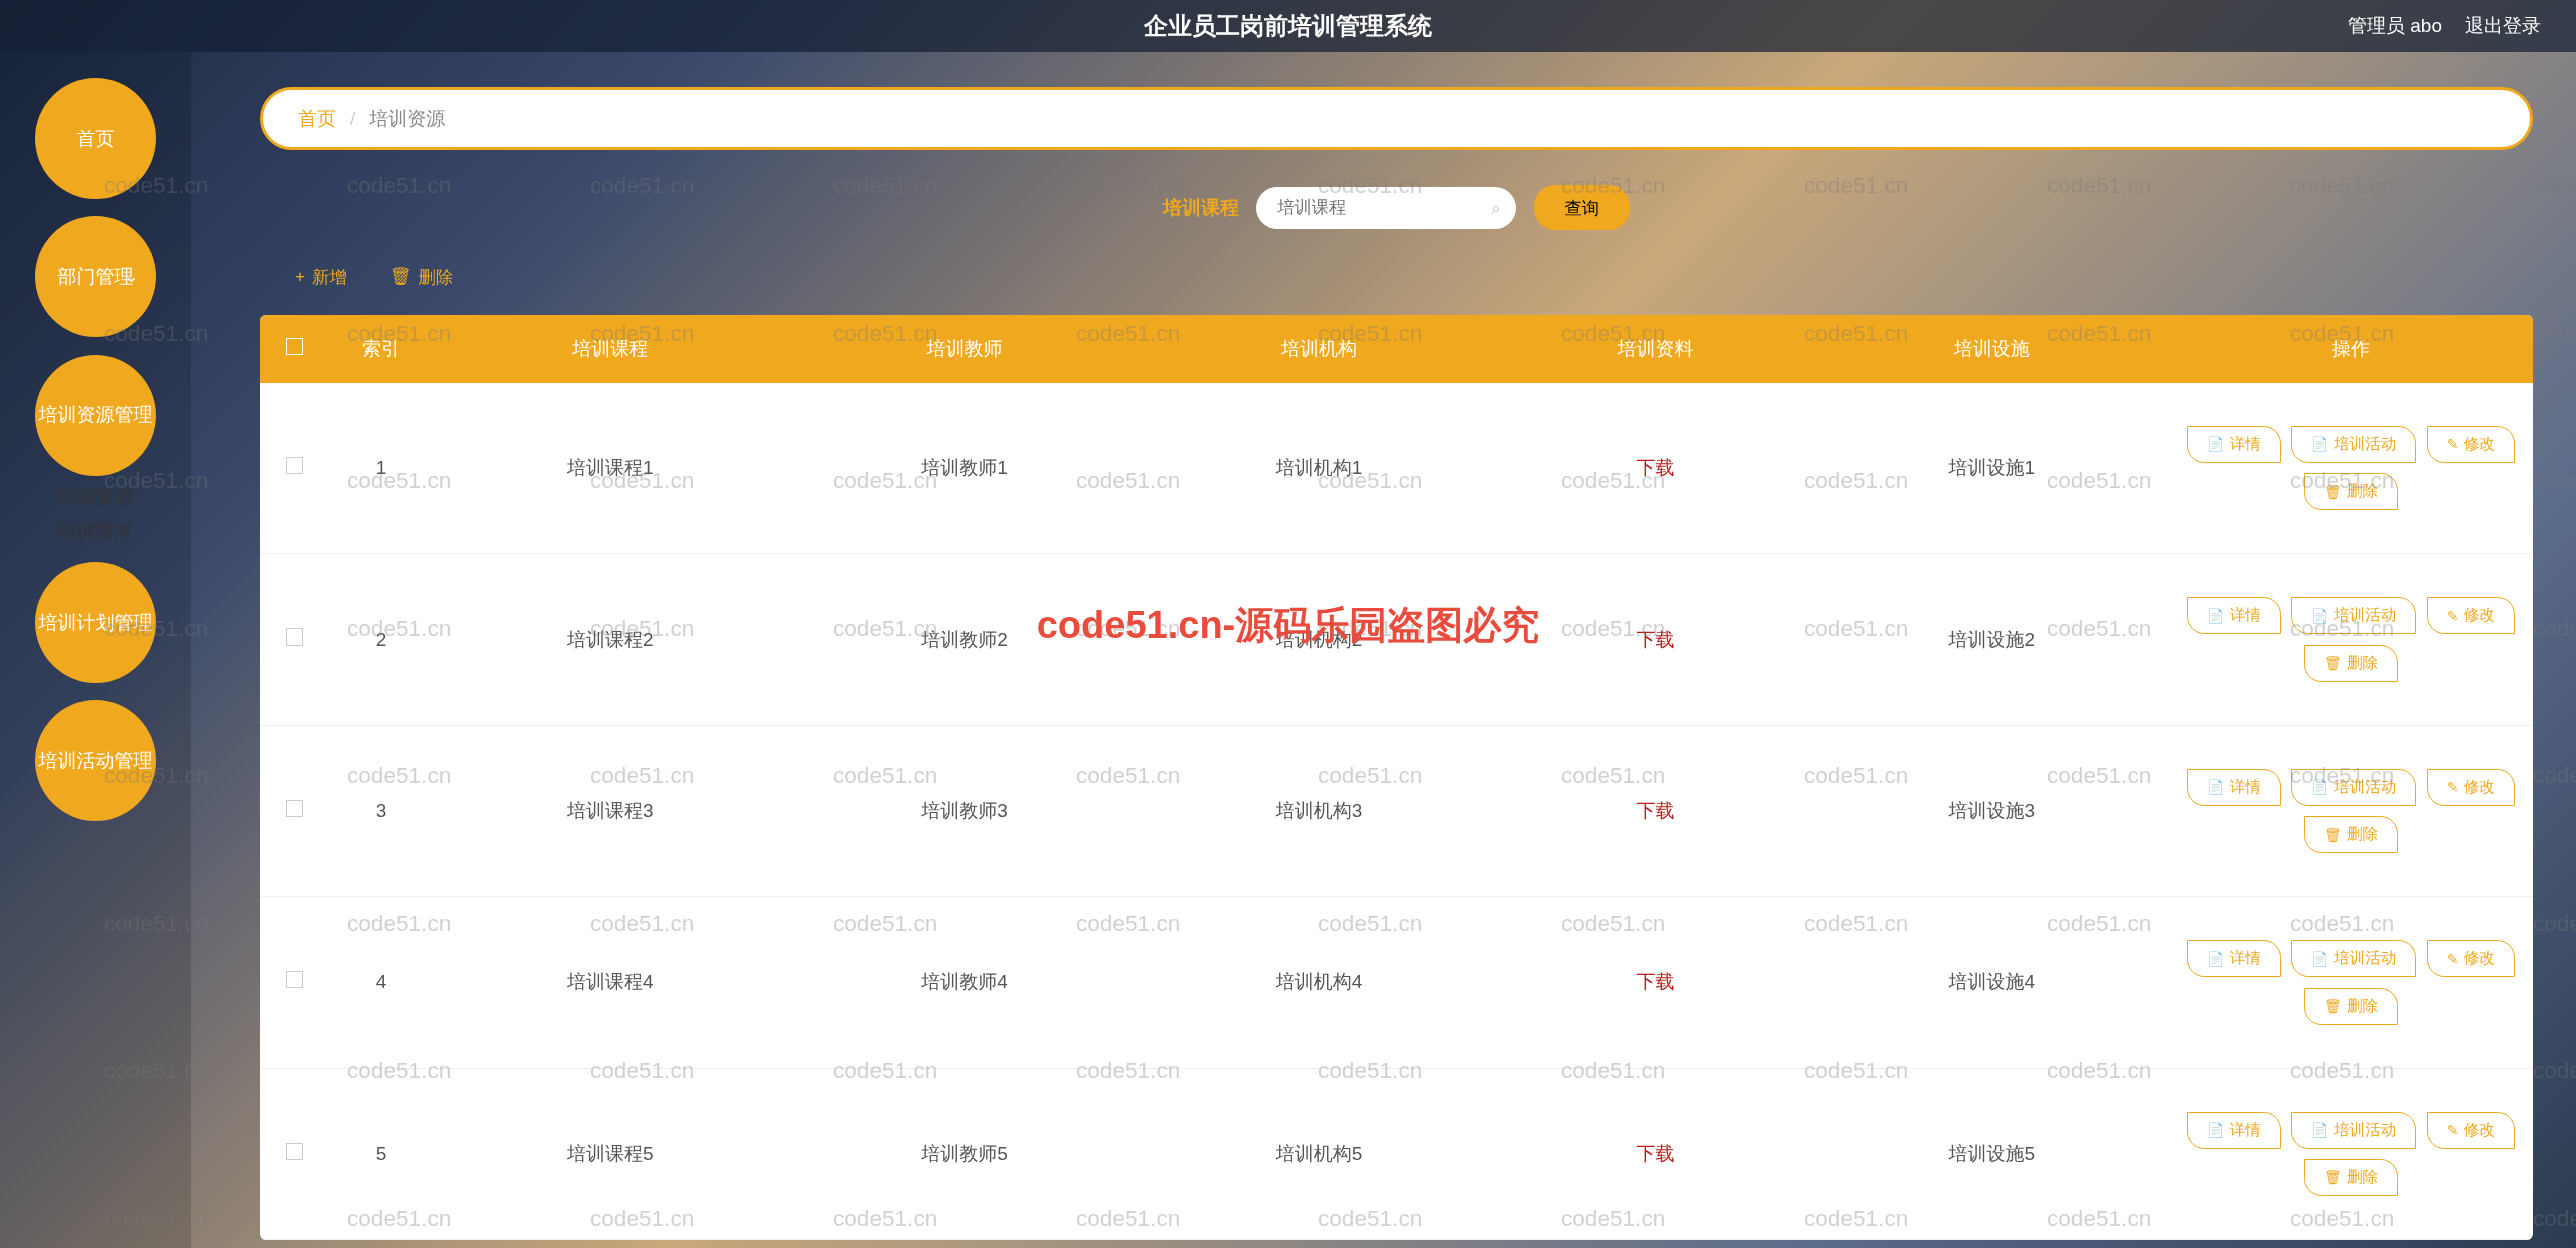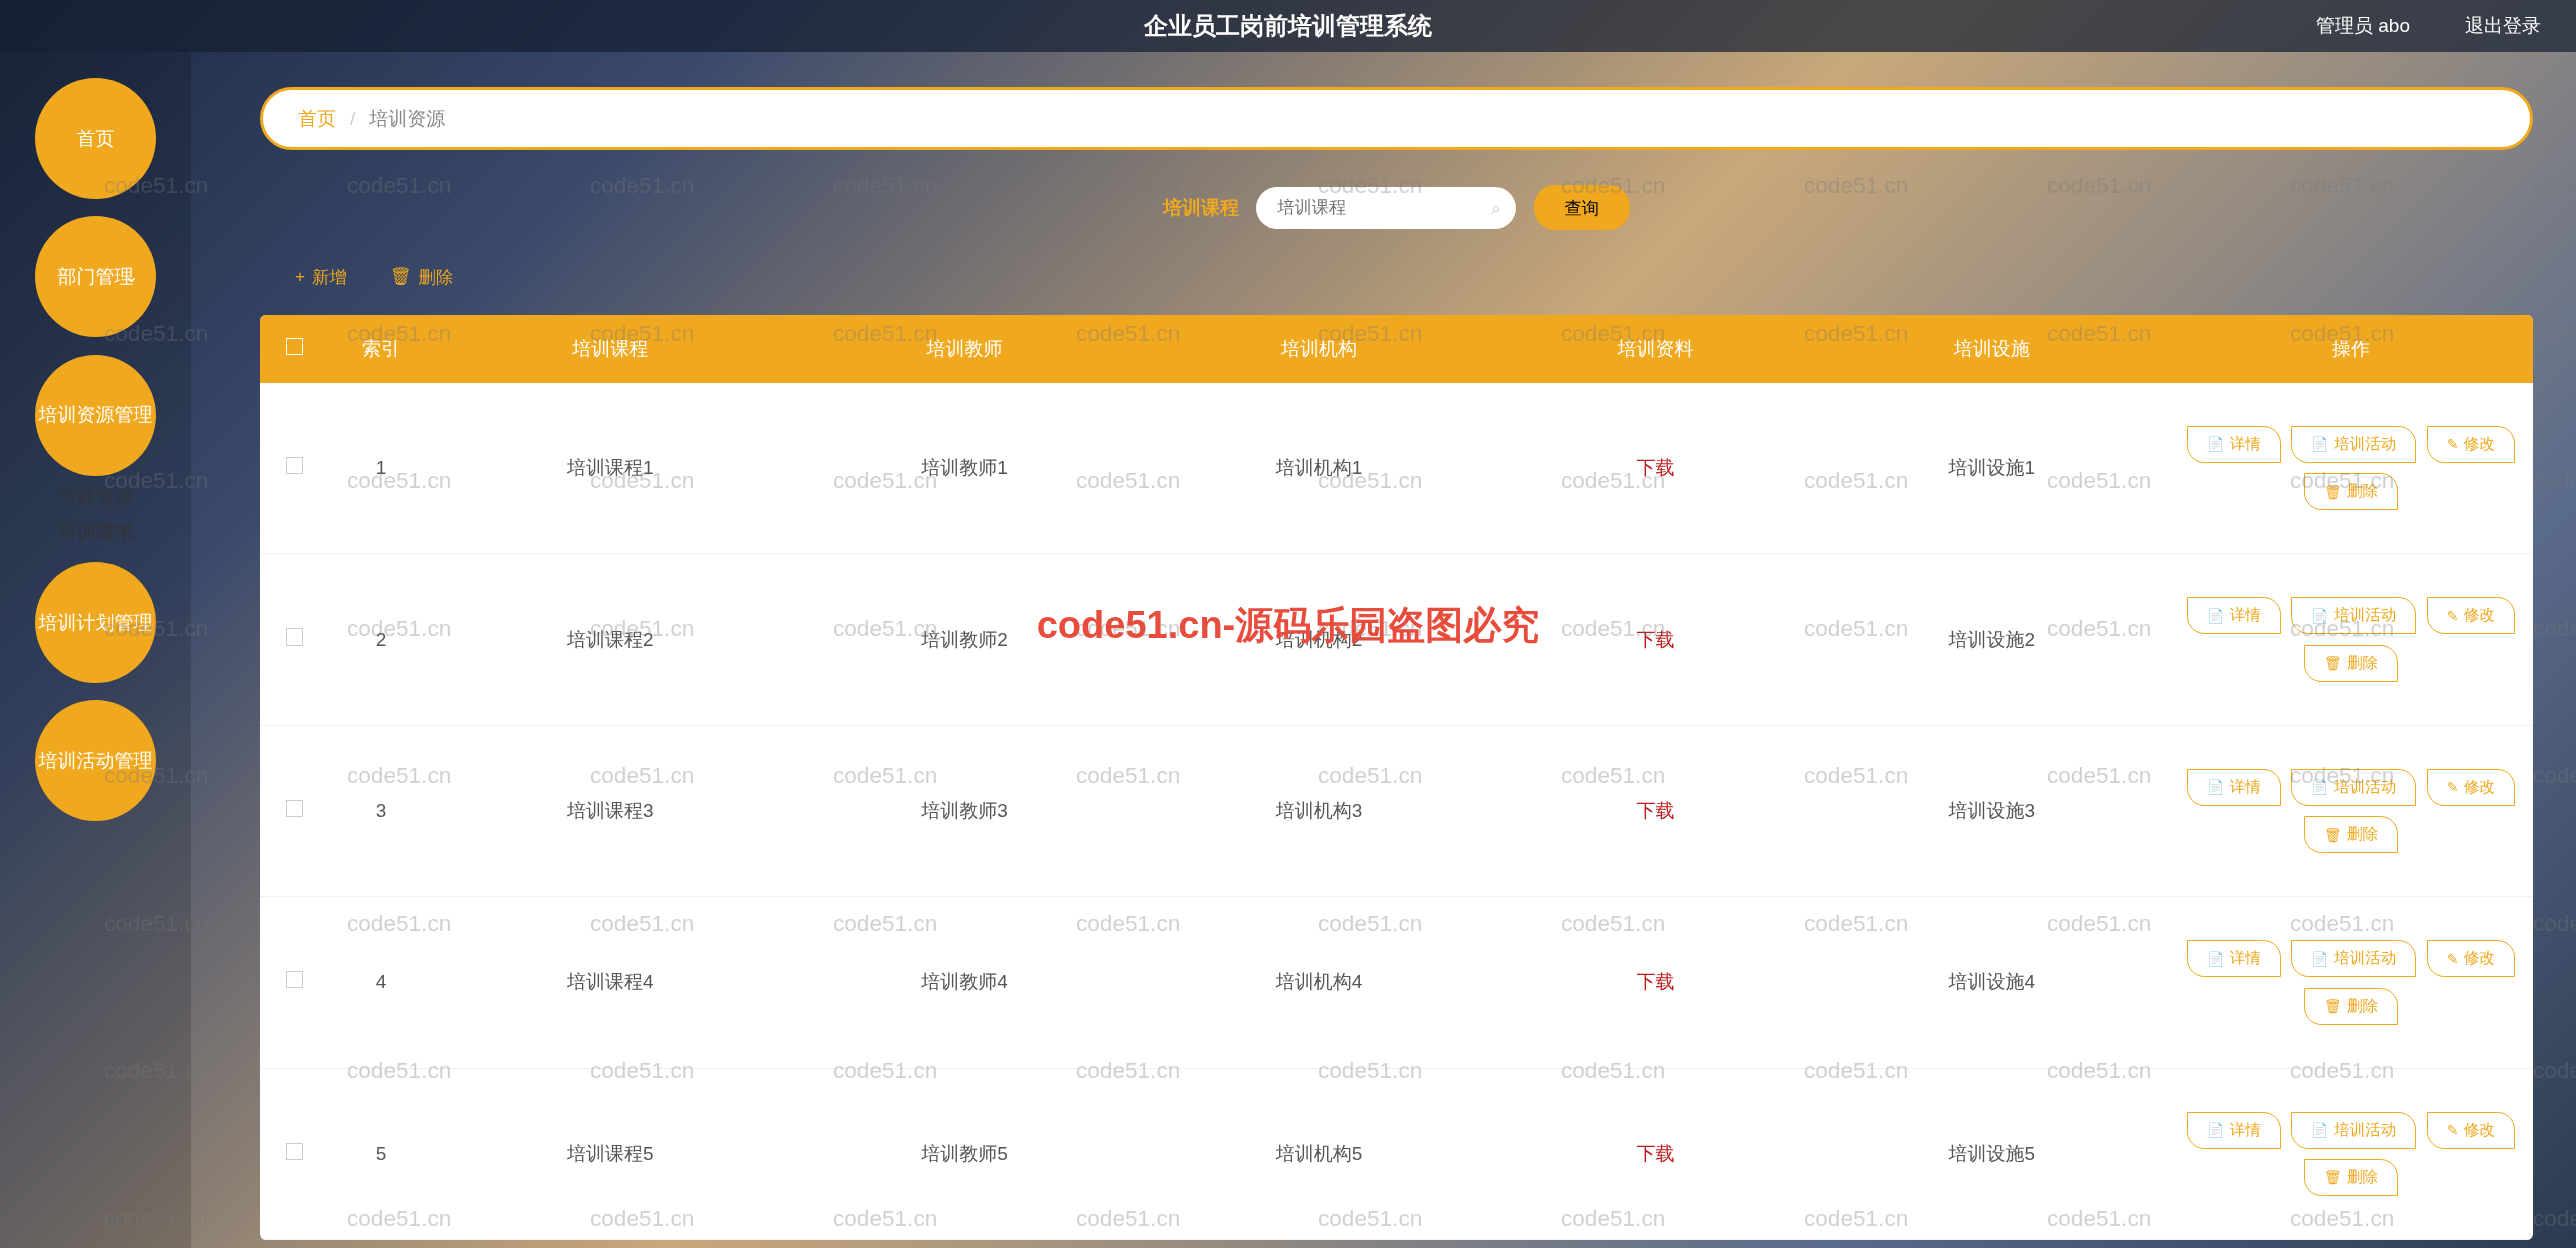--- a/index.html
+++ b/index.html
@@ -14,21 +14,21 @@
 .header {
   height: 52px;
   background: rgba(20,30,50,0.7);
   color: #fff;
   display: flex;
   align-items: center;
   justify-content: center;
   position: relative;
 }
 .header-title { font-size: 24px; font-weight: bold; }
-.header-right { position: absolute; right: 35px; display: flex; gap: 55px; font-size: 19px; }
+.header-right { position: absolute; right: 35px; display: flex; gap: 23px; font-size: 19px; }
 .header-right span { cursor: pointer; }
 
 .layout { display: flex; height: calc(100% - 52px); }
 
 .sidebar {
   width: 191px;
   padding: 26px 17.3px;
   display: flex;
   flex-direction: column;
   gap: 17.3px;

